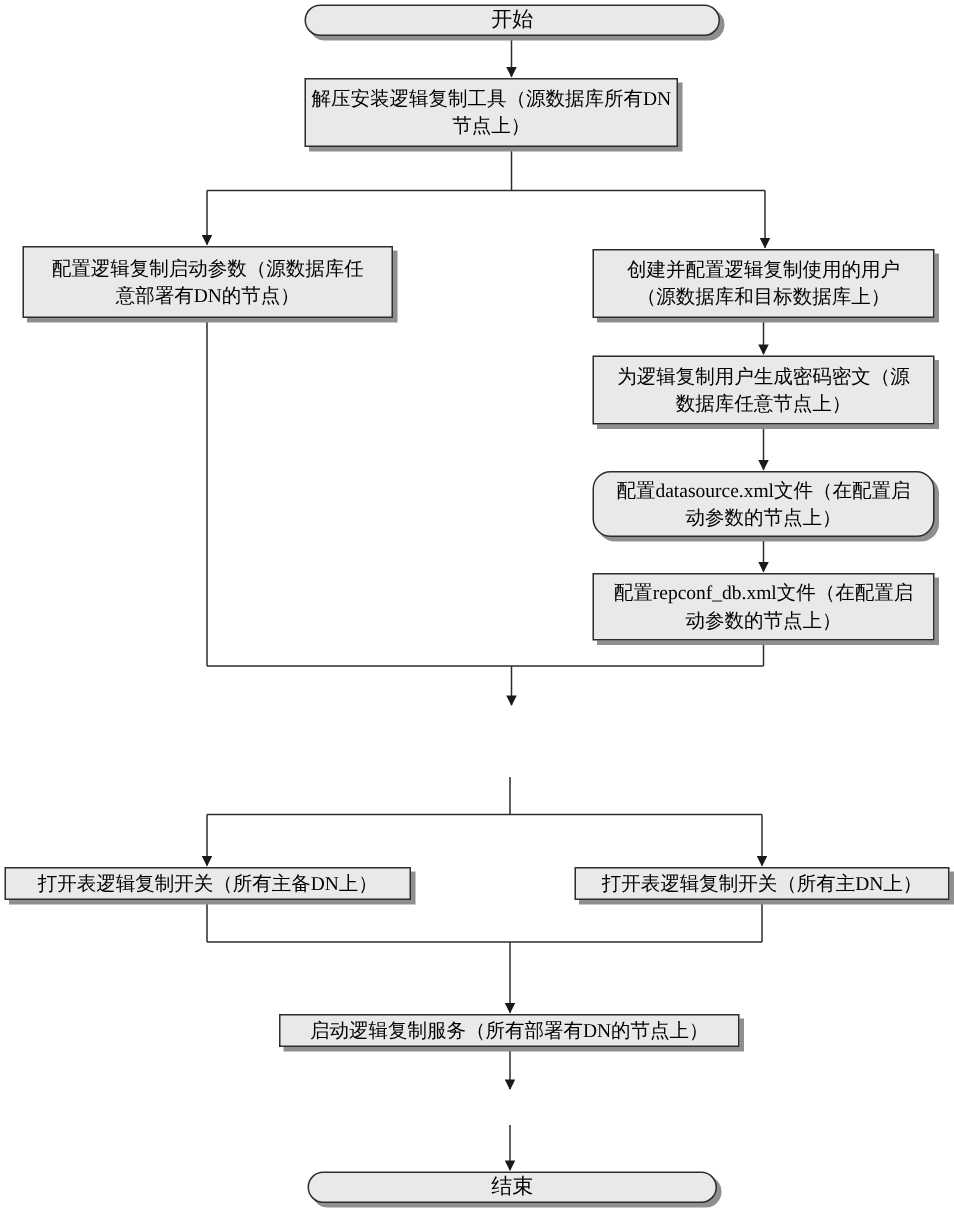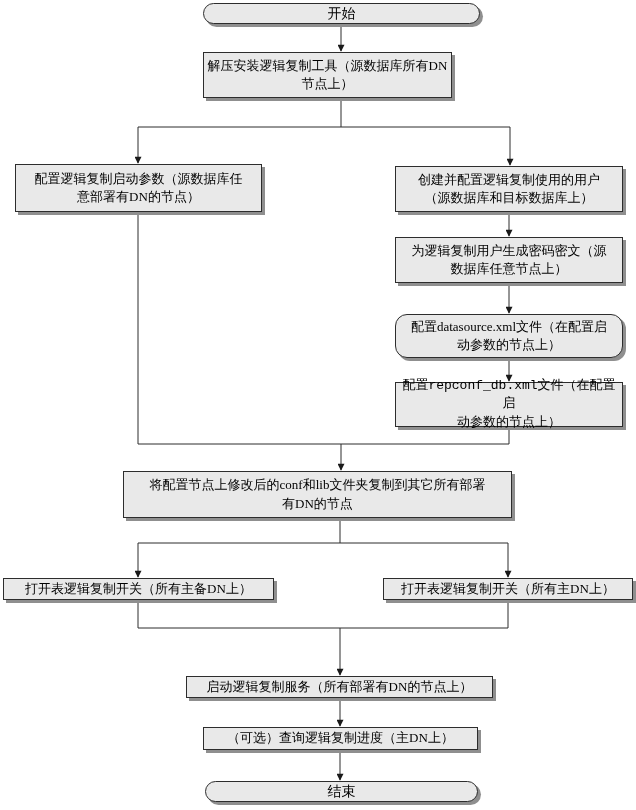--- a/index.html
+++ b/index.html
@@ -87,29 +87,26 @@
 
   <div class="node" style="left:395px; top:166px; width:228px; height:46px;">创建并配置逻辑复制使用的用户
 （源数据库和目标数据库上）</div>
 
   <div class="node" style="left:395px; top:237px; width:228px; height:46px;">为逻辑复制用户生成密码密文（源
 数据库任意节点上）</div>
 
   <div class="node" style="left:395px; top:314px; width:228px; height:44px;border-radius:12px;">配置datasource.xml文件（在配置启
 动参数的节点上）</div>
 
-  <div class="node" style="left:395px; top:382px; width:228px; height:45px;font-family:Liberation Mono, monospace;">配置repconf_db.xml文件（在配置启
+  <div class="node" style="left:395px; top:382px; width:228px; height:45px;">配置repconf_db.xml文件（在配置启
 动参数的节点上）</div>
 
-  <div class="node" style="left:123px; top:471px; width:389px; height:47px;">将配置节点上修改后的conf和lib文件夹复制到其它所有部署
-有DN的节点</div>
 
   <div class="node" style="left:3px; top:578px; width:271px; height:22px;">打开表逻辑复制开关（所有主备DN上）</div>
 
   <div class="node" style="left:383px; top:578px; width:250px; height:22px;">打开表逻辑复制开关（所有主DN上）</div>
 
   <div class="node" style="left:186px; top:676px; width:307px; height:22px;">启动逻辑复制服务（所有部署有DN的节点上）</div>
 
-  <div class="node" style="left:203px; top:727px; width:275px; height:23px;">（可选）查询逻辑复制进度（主DN上）</div>
 
   <div class="node terminator" style="left:205px; top:781px; width:273px; height:21px; font-size:14px;">结束</div>
 
 </div>
 
 </body></html>

